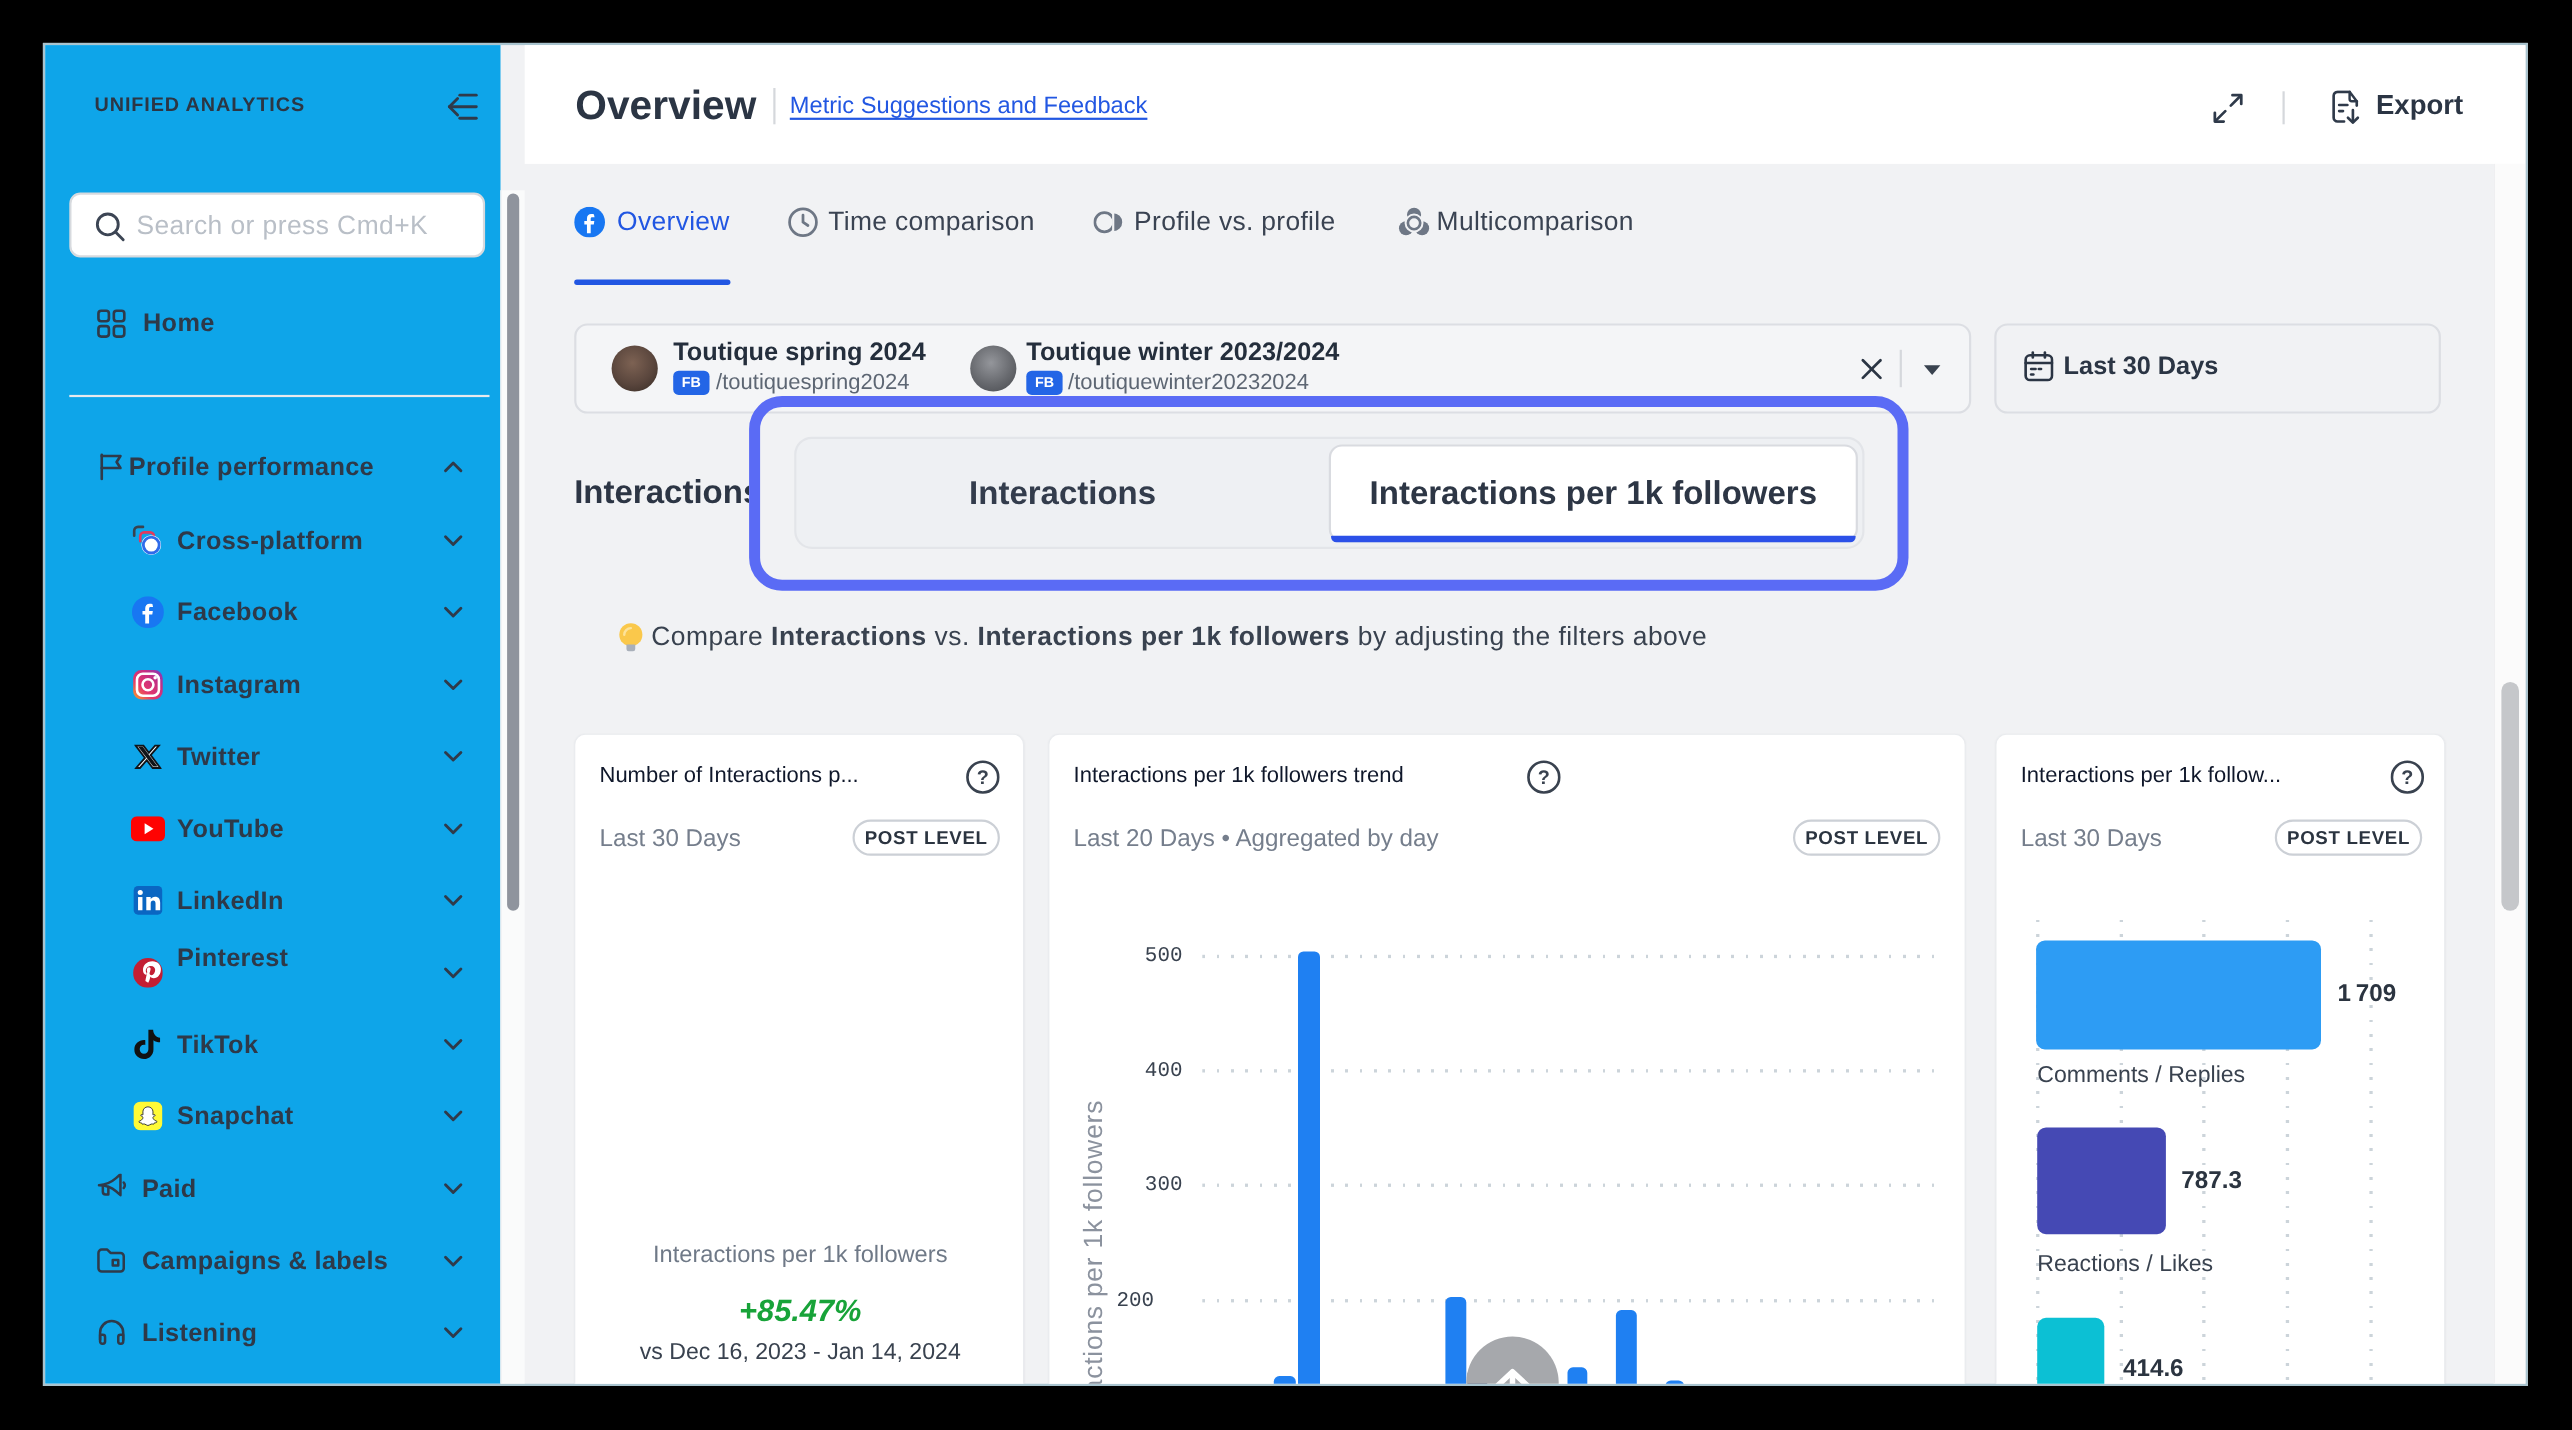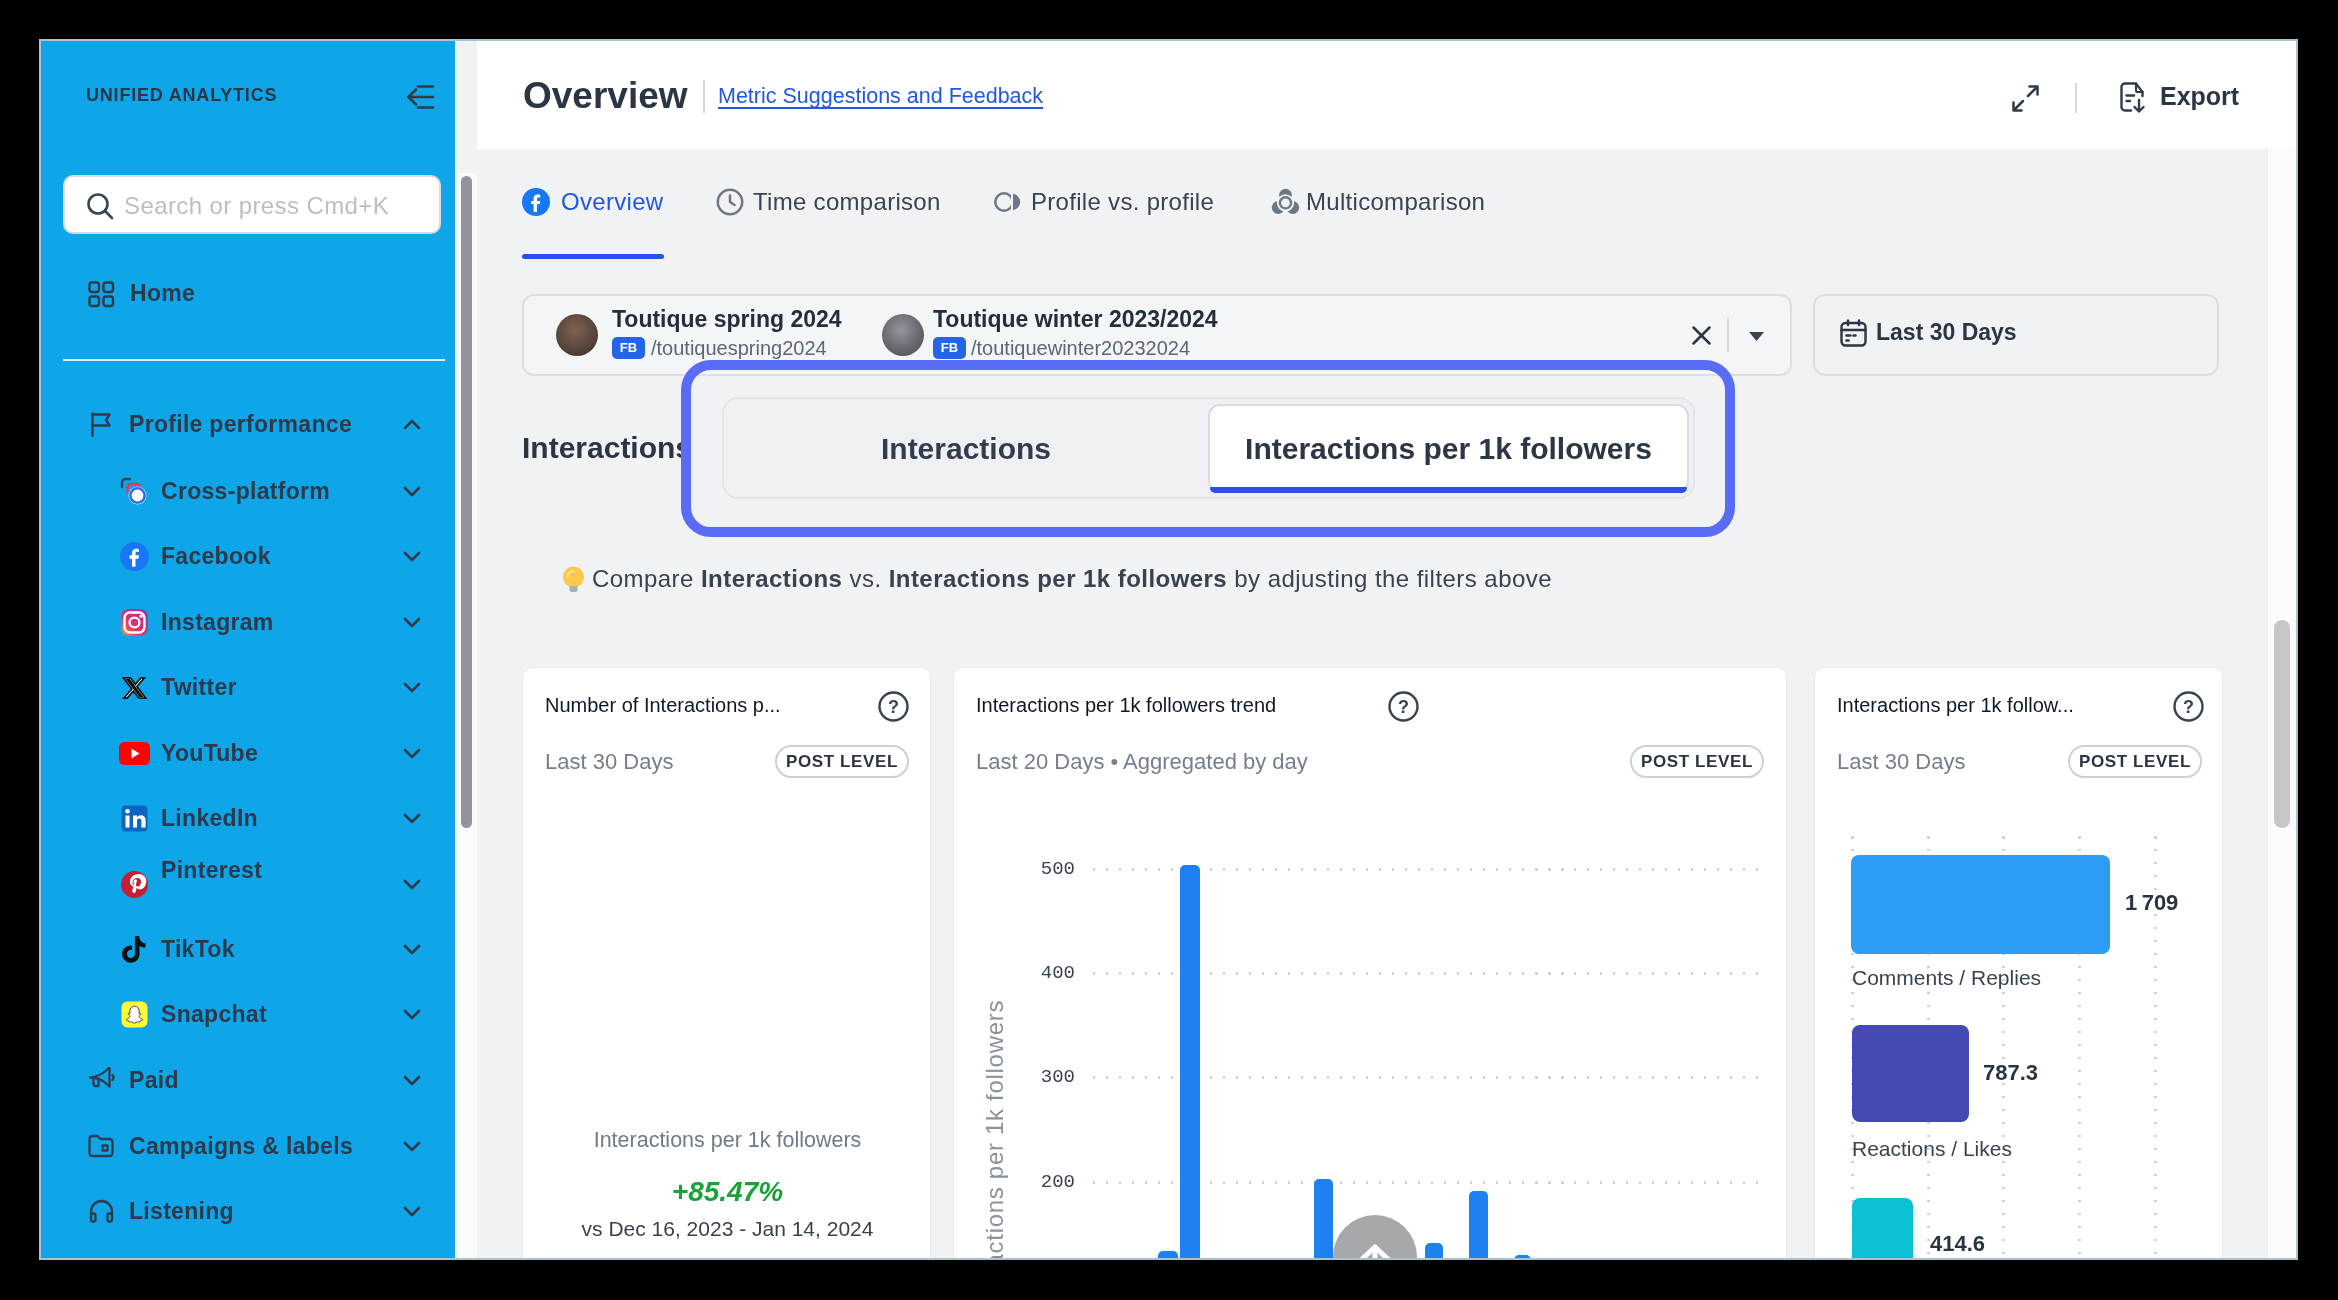--- a/index.html
+++ b/index.html
@@ -60,21 +60,21 @@
     </svg>
     <div class="txt navtxt" style="left:89px;top:239px;">Home</div>
     <div class="abs" style="left:22px;top:318px;width:382px;height:2px;background:#e8eaee;"></div>
 
     <svg class="abs" style="left:47px;top:370px" width="26" height="26" viewBox="0 0 26 26">
       <g fill="none" stroke="#2f3a4a" stroke-width="2.4" stroke-linecap="round" stroke-linejoin="round">
         <line x1="4.5" y1="24.5" x2="4.5" y2="2.5"></line>
         <path d="M4.5 3.5 h17 l-3.5 5.5 3.5 5.5 h-17"></path>
       </g>
     </svg>
-    <div class="txt navtxt" style="left:88px;top:369px;height:28px;line-height:28px;">Profile performance</div>
+    <div class="txt navtxt" style="left:76px;top:369px;height:28px;line-height:28px;">Profile performance</div>
     <svg class="chev" style="top:378px" viewBox="0 0 18 11">
         <polyline points="2,9 9,2 16,9" fill="none" stroke="#2f3a4a" stroke-width="2.6" stroke-linecap="round" stroke-linejoin="round"></polyline>
       </svg>
 
     <svg class="abs" style="left:79px;top:436px" width="28" height="28" viewBox="0 0 28 28">
       <path d="M2 10 V5.5 A3.5 3.5 0 0 1 5.5 2 H10" fill="none" stroke="#39424f" stroke-width="2.4" stroke-linecap="round"></path>
       <path d="M7.5 15 V10.5 A3.5 3.5 0 0 1 11 7 H16.5 A3.5 3.5 0 0 1 20 10.5 V11.5" fill="none" stroke="#e03a5e" stroke-width="2.4" stroke-linecap="round"></path>
       <circle cx="17.5" cy="18.5" r="9" fill="#fff"></circle>
       <circle cx="17.5" cy="18.5" r="7.2" fill="none" stroke="#2f6bea" stroke-width="2.6"></circle>
     </svg>
@@ -325,21 +325,21 @@
     <div class="txt ctitle" style="left:22px;top:26px;">Interactions per 1k followers trend</div>
     <svg class="qm" style="left:434px;top:23px" viewBox="0 0 31 31">
       <circle cx="15.5" cy="15.5" r="14" fill="none" stroke="#39424f" stroke-width="2.4"></circle>
       <text x="15.5" y="22" font-size="18" font-weight="bold" fill="#39424f" text-anchor="middle" font-family="Liberation Sans">?</text>
     </svg>
     <div class="txt csub" style="left:22px;top:81px;">Last 20 Days • Aggregated by day</div>
     <div class="pill" style="left:676px;top:77px;">POST LEVEL</div>
     <div class="txt" style="left:61px;top:190px;width:60px;text-align:right;font-family:'Liberation Mono',monospace;font-size:19px;color:#39424f;">500</div>
     <div class="txt" style="left:61px;top:294px;width:60px;text-align:right;font-family:'Liberation Mono',monospace;font-size:19px;color:#39424f;">400</div>
     <div class="txt" style="left:61px;top:398px;width:60px;text-align:right;font-family:'Liberation Mono',monospace;font-size:19px;color:#39424f;">300</div>
-    <div class="txt" style="left:61px;top:503px;width:60px;text-align:right;font-family:'Liberation Mono',monospace;font-size:19px;color:#39424f;">200</div>
+    <div class="txt" style="left:61px;top:503px;width:60px;font-family:'Liberation Mono',monospace;font-size:19px;color:#39424f;">200</div>
     <div class="hgrid" style="left:139px;top:200px;width:672px;"></div>
     <div class="hgrid" style="left:139px;top:304px;width:672px;"></div>
     <div class="hgrid" style="left:139px;top:408px;width:672px;"></div>
     <div class="hgrid" style="left:139px;top:513px;width:672px;"></div>
     <div class="txt" style="left:27px;top:651px;font-size:24px;letter-spacing:.7px;color:#8b929e;transform:rotate(-90deg);transform-origin:0 0;">Interactions per 1k followers</div>
     <div class="bar" style="left:204px;top:583px;width:20px;height:18px;"></div>
     <div class="bar" style="left:226px;top:197px;width:20px;height:404px;"></div>
     <div class="bar" style="left:360px;top:511px;width:19px;height:90px;"></div>
     <div class="bar" style="left:380px;top:577px;width:18px;height:24px;background:#1c3e78;"></div>
     <div class="bar" style="left:471px;top:575px;width:18px;height:26px;"></div>

